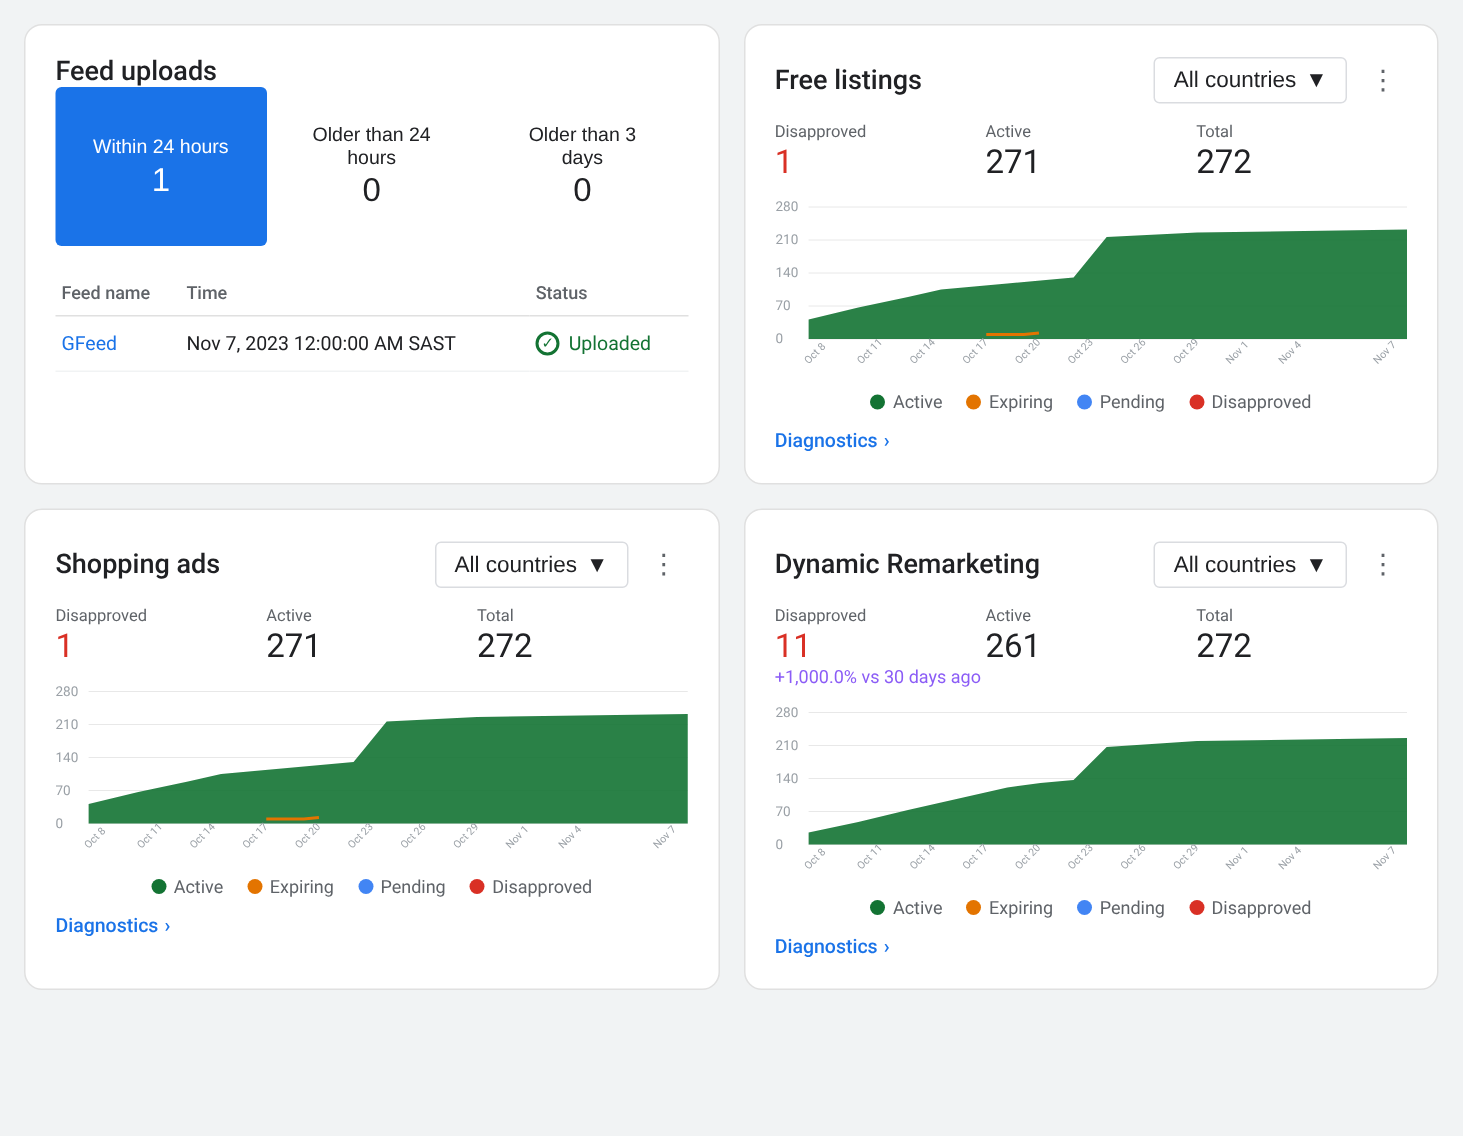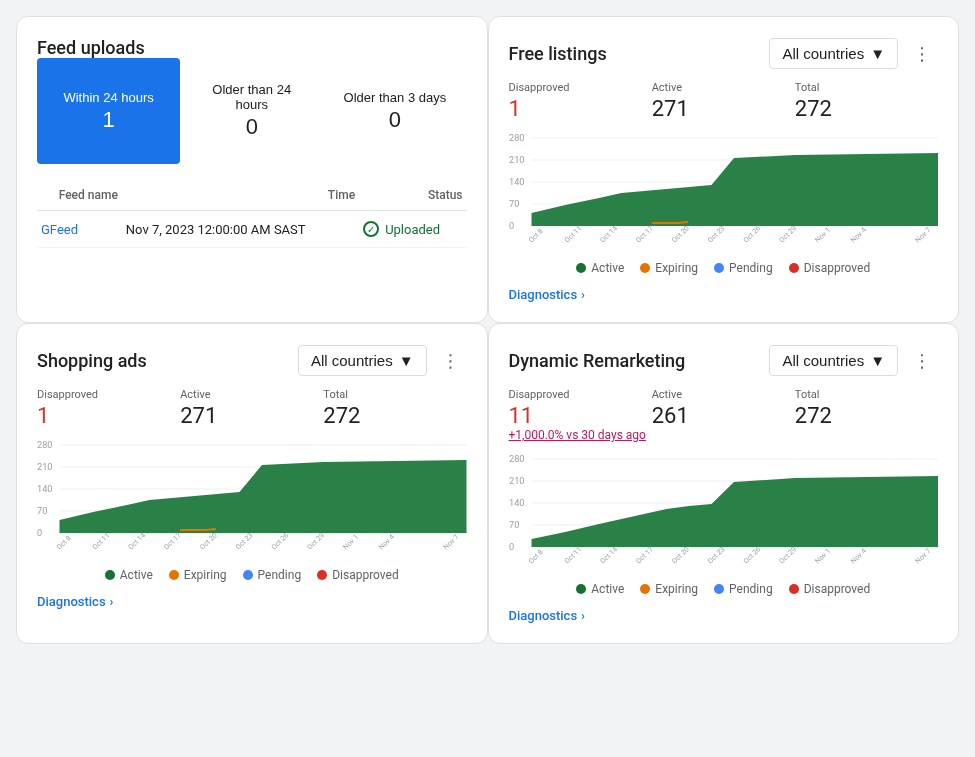--- a/index.html
+++ b/index.html
@@ -8,20 +8,21 @@
       font-family: 'Google Sans', Roboto, Arial, sans-serif;
       font-size: 13px;
       color: #202124;
       width: 975px;
       min-height: 757px;
     }
     .dashboard {
       display: grid;
       grid-template-columns: 1fr 1fr;
       grid-template-rows: auto auto;
+      gap: 16px;
       padding: 16px;
     }
     .card {
       background: #fff;
       border-radius: 12px;
       border: 1px solid #e0e0e0;
       padding: 20px;
       overflow: hidden;
     }
     .card-header {
@@ -87,21 +88,21 @@
       display: block;
       font-size: 22px;
       font-weight: 400;
       margin-top: 2px;
     }
     .feed-table {
       width: 100%;
       border-collapse: collapse;
     }
     .feed-table th {
-      text-align: right;
+      text-align: left;
       font-size: 12px;
       font-weight: 500;
       color: #5f6368;
       padding: 8px 4px;
       border-bottom: 1px solid #e0e0e0;
     }
     .feed-table td {
       padding: 10px 4px;
       font-size: 13px;
       border-bottom: 1px solid #f1f3f4;
@@ -187,23 +188,22 @@
       font-size: 13px;
       font-weight: 500;
       display: flex;
       align-items: center;
       gap: 4px;
       margin-top: 12px;
       cursor: pointer;
       text-align: right;
     }
     .change-positive {
-      color: #be185d;
+      color: #8b5cf6;
       font-size: 12px;
-      text-decoration: underline;
     }
   </style>
 </head>
 <body>
 
 <div class="dashboard">
 
   <div class="card feed-uploads">
     <div class="card-title">Feed uploads</div>
     <div class="time-filters">

